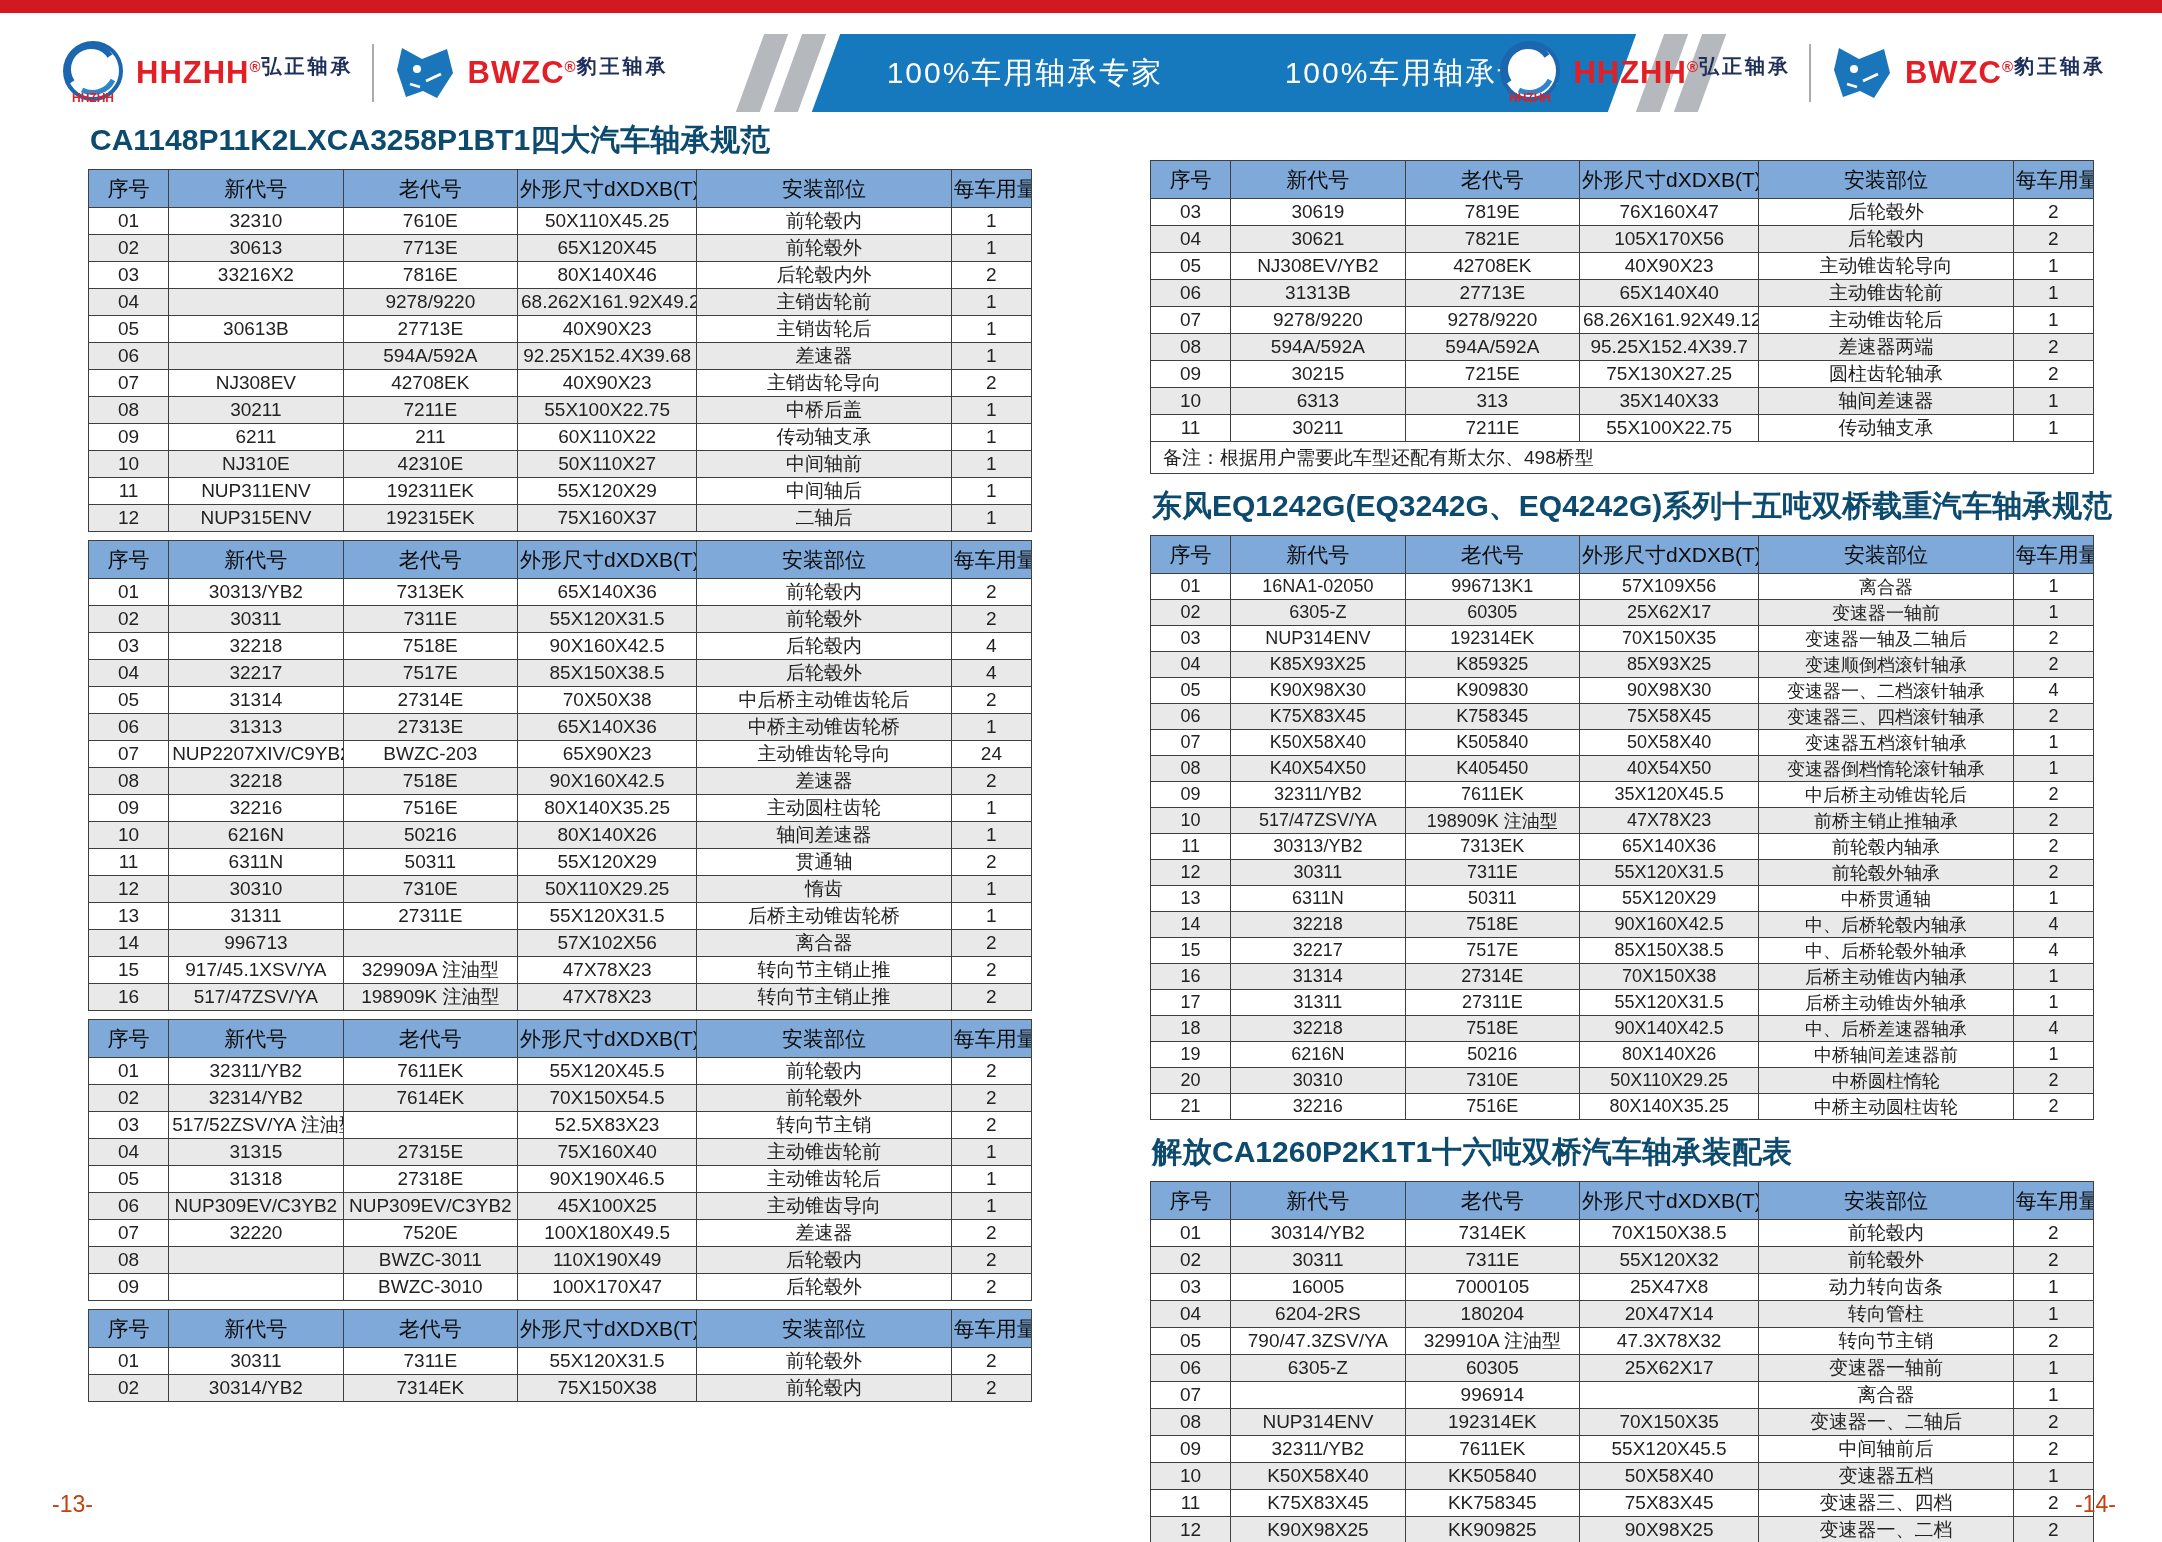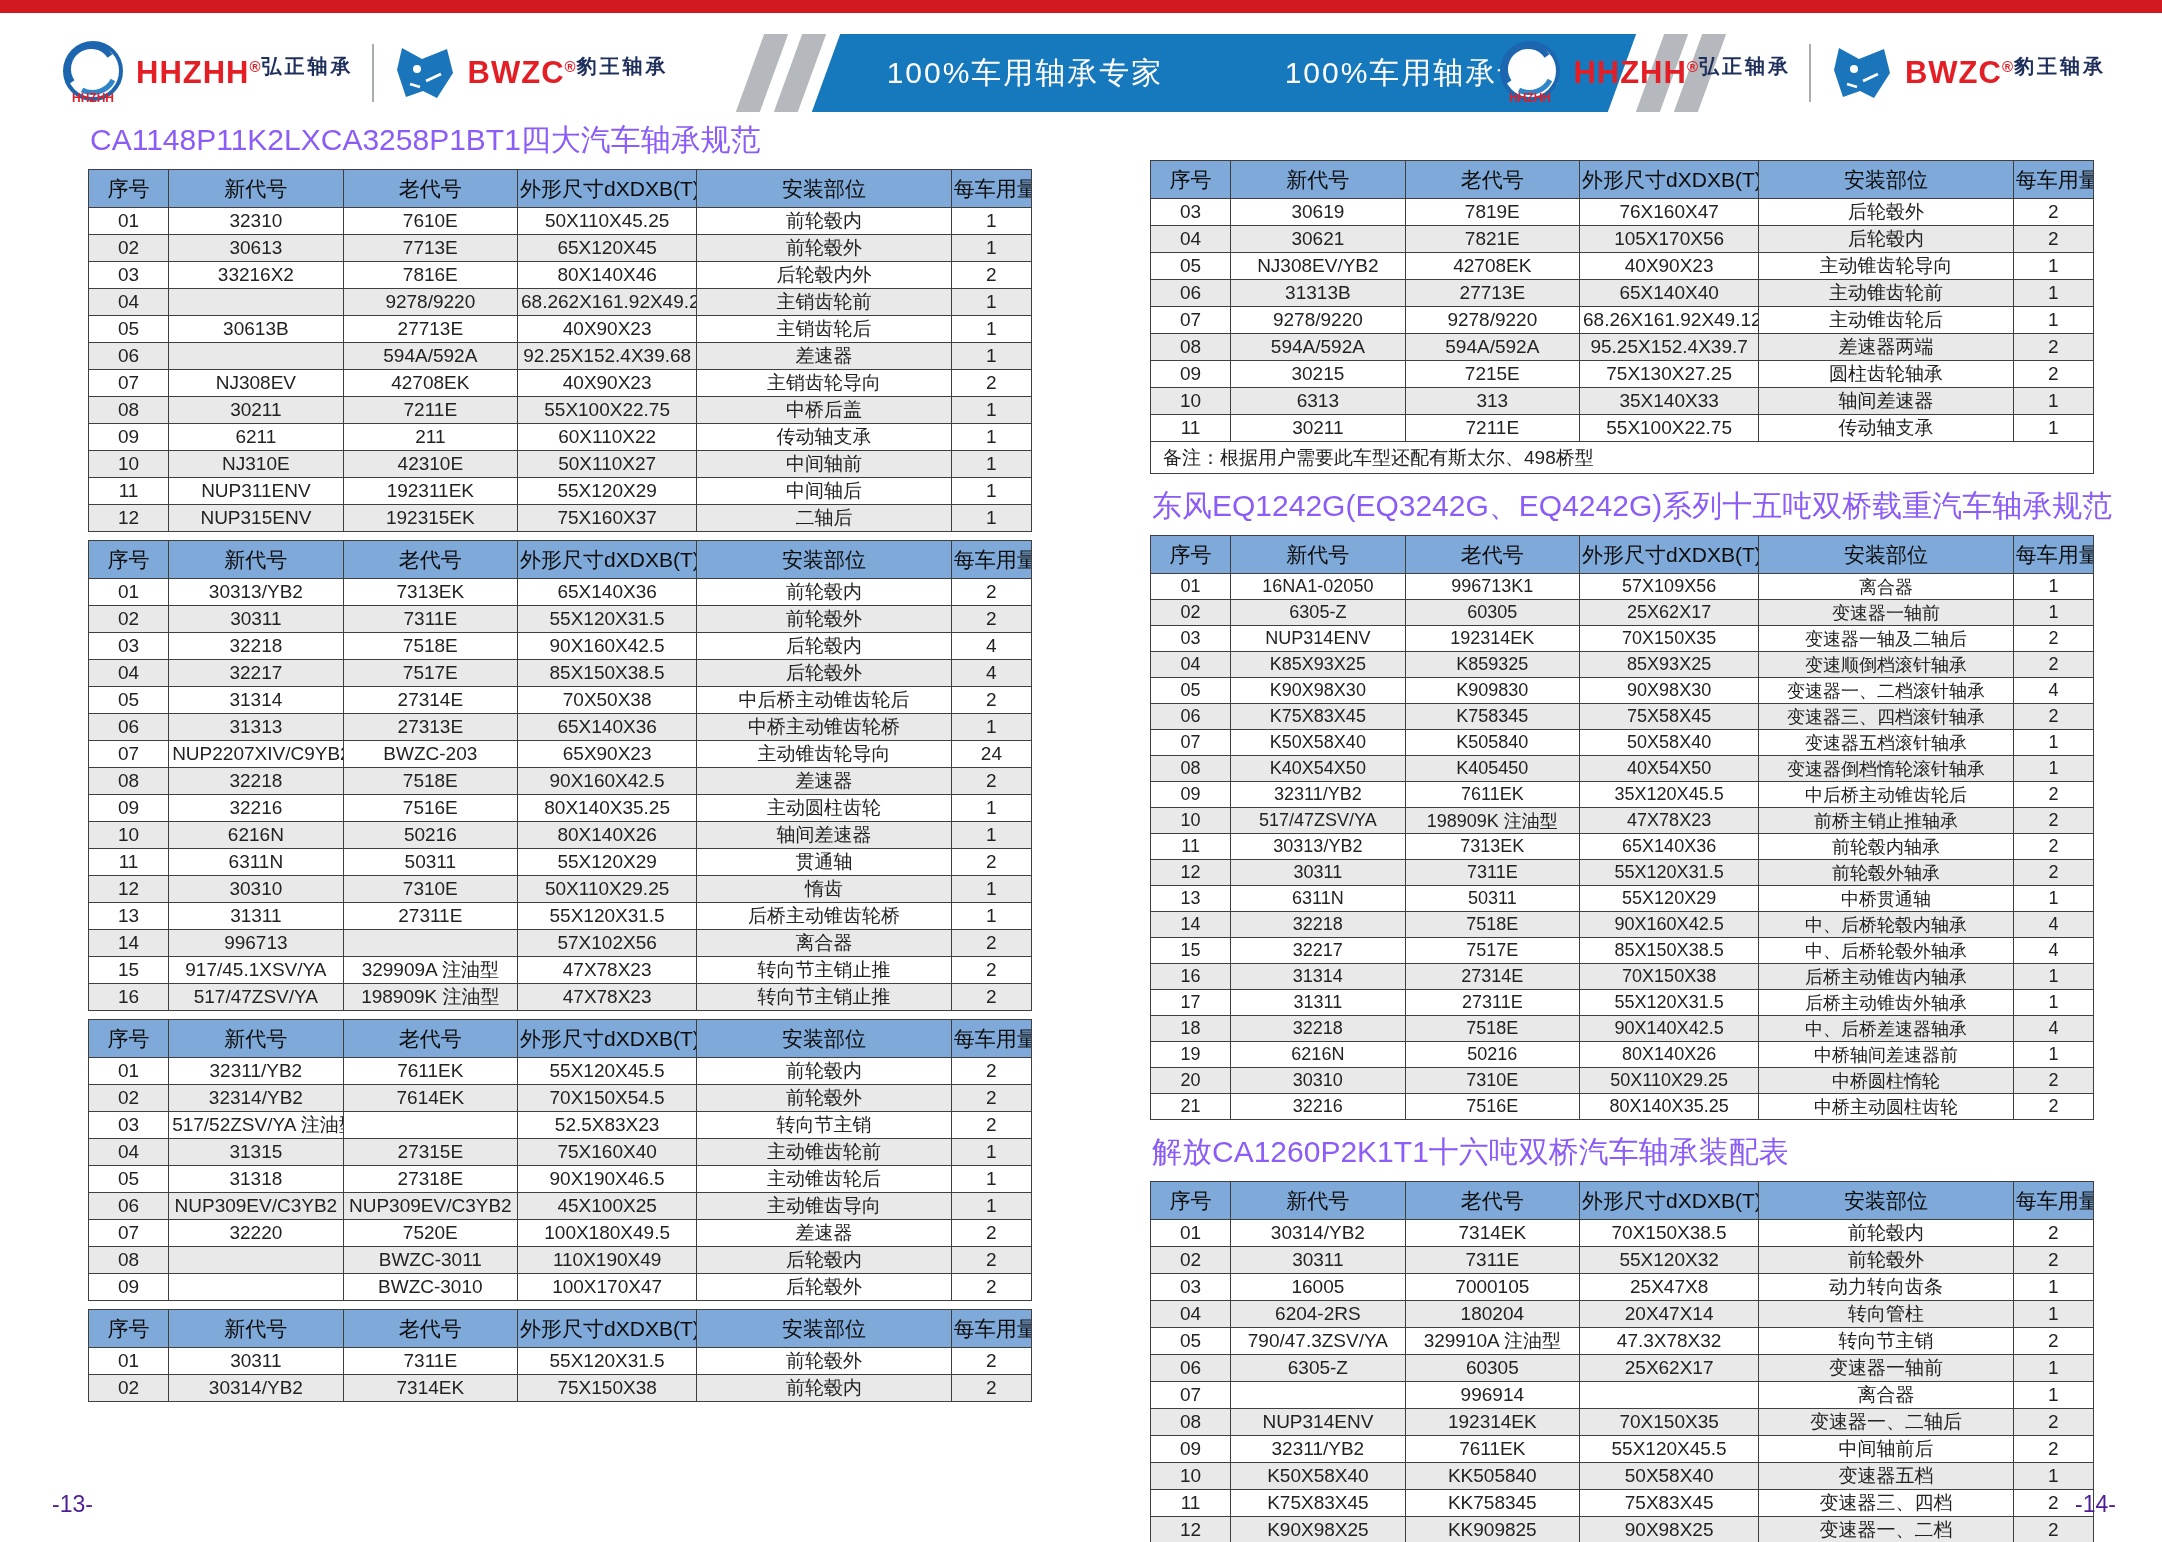--- a/index.html
+++ b/index.html
@@ -25,37 +25,37 @@
   .banner-text{flex:1;text-align:center;color:#ffffff;font-size:30px;line-height:78px;
                transform:skewX(20deg);letter-spacing:2px;white-space:nowrap;}
   .stripe{position:absolute;top:0;width:24px;height:78px;background:#b5b8bc;transform:skewX(-20deg);}
   .stripe.s1{left:750px;}.stripe.s2{left:788px;}
   .stripe.s3{left:1650px;}.stripe.s4{left:1688px;}
 
   .col{position:absolute;top:118px;}
   .col-left{left:88px;width:944px;}
   .col-right{left:1150px;width:944px;}
   .spacer-top{height:42px;}
-  .table-title{font-size:30px;font-weight:normal;color:#8b5cf6;margin:12px 0 8px 2px;white-space:nowrap;}
+  .table-title{font-size:30px;font-weight:bold;color:#0c4a6e;margin:12px 0 8px 2px;white-space:nowrap;}
   .col > .table-title:first-child{margin-top:2px;}
 
   table.data-table{width:100%;border-collapse:collapse;table-layout:fixed;margin-bottom:8px;}
   .data-table th{
     background:#7ea9d8;height:37px;font-size:21px;font-weight:normal;color:#0d0d0d;
     border:1px solid #3f3f3f;padding:0 2px;overflow:hidden;white-space:nowrap;
   }
   .data-table td{
     height:26px;font-size:19px;color:#222222;text-align:center;
     border:1px solid #3f3f3f;padding:0 3px;overflow:hidden;white-space:nowrap;
   }
   .data-table tbody tr:nth-child(even) td{background:#e9e9e9;}
   .data-table.compact td{height:25px;font-size:18px;}
   .data-table td.note-cell{text-align:left;padding-left:12px;height:31px;background:#ffffff !important;}
 
-  .page-num{position:absolute;bottom:24px;font-size:23px;color:#4c1d95;}
+  .page-num{position:absolute;bottom:24px;font-size:23px;color:#c2410c;}
   .page-num.pn-left{left:52px;}
   .page-num.pn-right{right:46px;}
 </style>
 </head>
 <body>
 
 <div class="top-bar"></div>
 
 <div class="header">
   <div class="logo-group lg-left">

